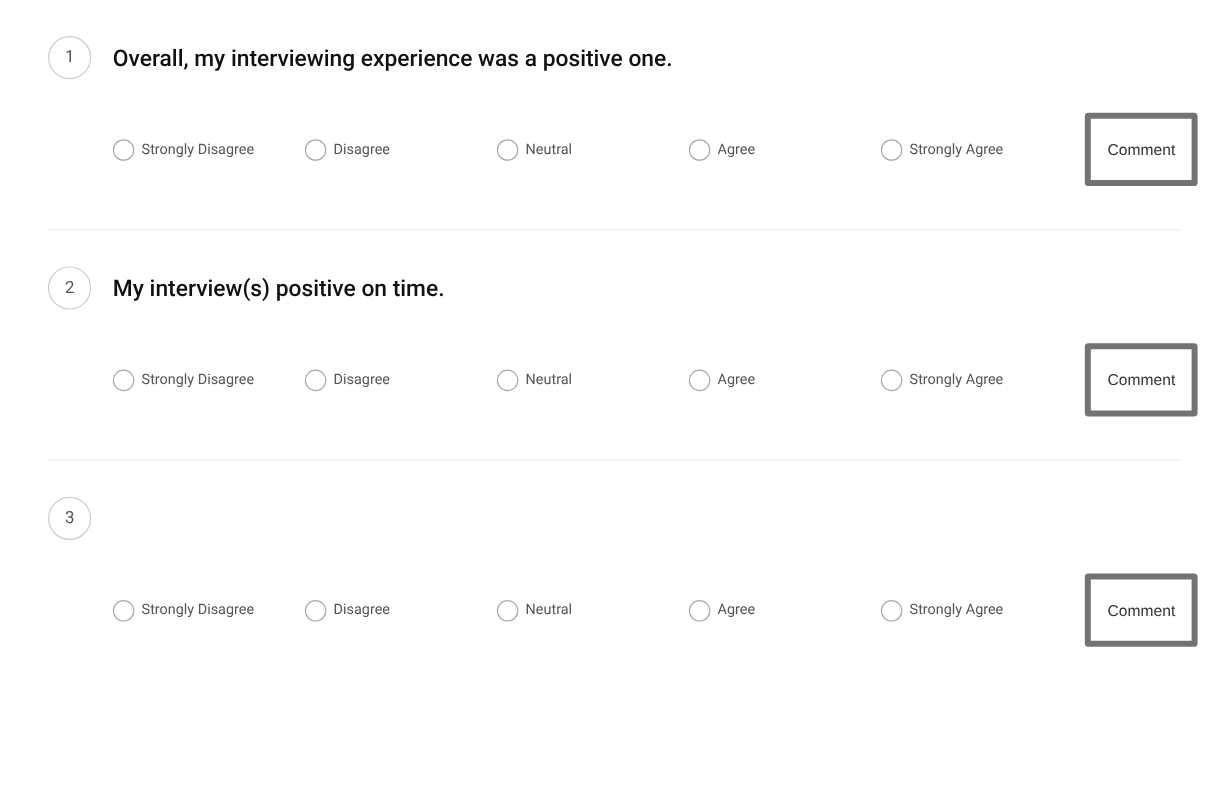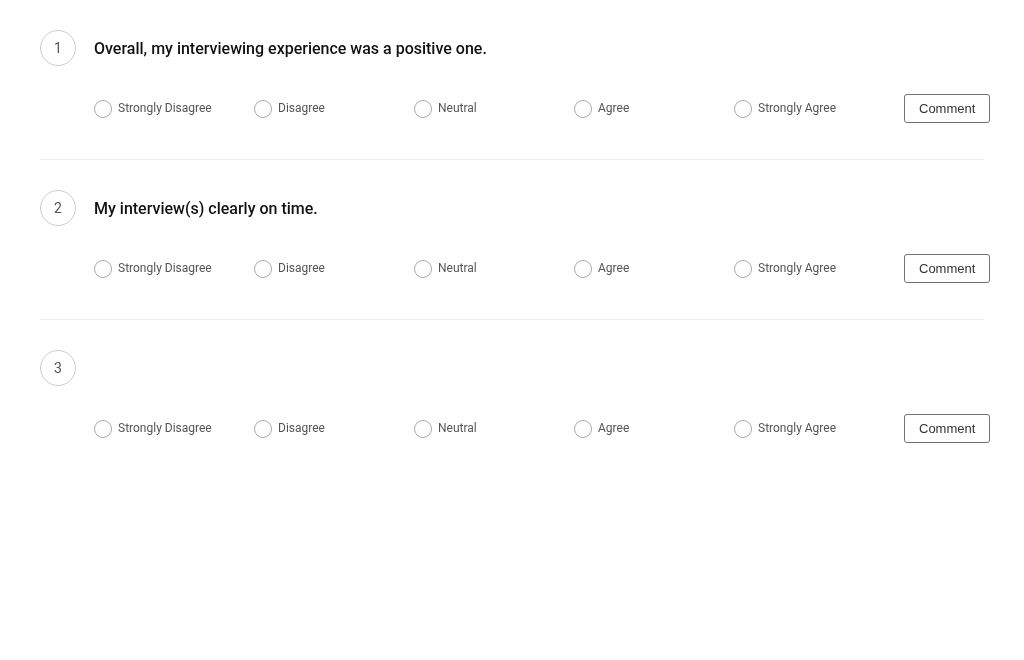--- a/index.html
+++ b/index.html
@@ -35,21 +35,21 @@
       width: 36px;
       height: 36px;
       border-radius: 50%;
       border: 1.5px solid #ccc;
       font-size: 14px;
       color: #555;
       flex-shrink: 0;
     }
 
     .question-text {
-      font-size: 16px;
+      font-size: 19px;
       font-weight: 500;
       color: #111;
     }
 
     .answer-row {
       display: flex;
       align-items: center;
       gap: 0;
       padding-left: 54px;
     }
@@ -83,23 +83,23 @@
     }
 
     .option-label {
       font-size: 12px;
       color: #555;
       text-align: center;
       line-height: 1.3;
     }
 
     .comment-btn {
-      border: 1px solid #737373;
+      border: 5px solid #737373;
       background: #fff;
-      padding: 6px 14px;
+      padding: 18px 14px;
       font-size: 13px;
       color: #333;
       cursor: pointer;
       border-radius: 3px;
       white-space: nowrap;
       margin-left: 10px;
     }
 
     .divider {
       border: none;
@@ -139,21 +139,21 @@
             <div class="option-label">Strongly Agree</div>
           </div>
         </div>
         <button class="comment-btn">Comment</button>
       </div>
     </div>
     <hr class="divider">
     <div class="question-block">
       <div class="question-header">
         <div class="question-number">2</div>
-        <div class="question-text">My interview(s) clearly on time.</div>
+        <div class="question-text">My interview(s) positive on time.</div>
       </div>
       <div class="answer-row">
         <div class="answer-options">
           <div class="answer-option">
             <div class="radio-circle"></div>
             <div class="option-label">Strongly Disagree</div>
           </div>
           <div class="answer-option">
             <div class="radio-circle"></div>
             <div class="option-label">Disagree</div>

